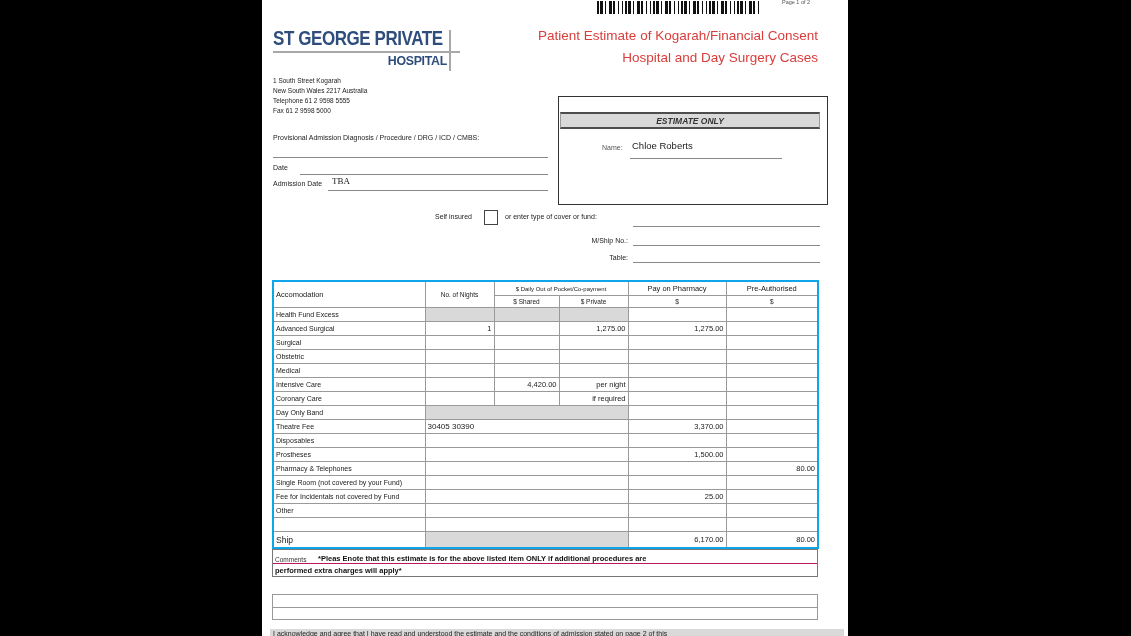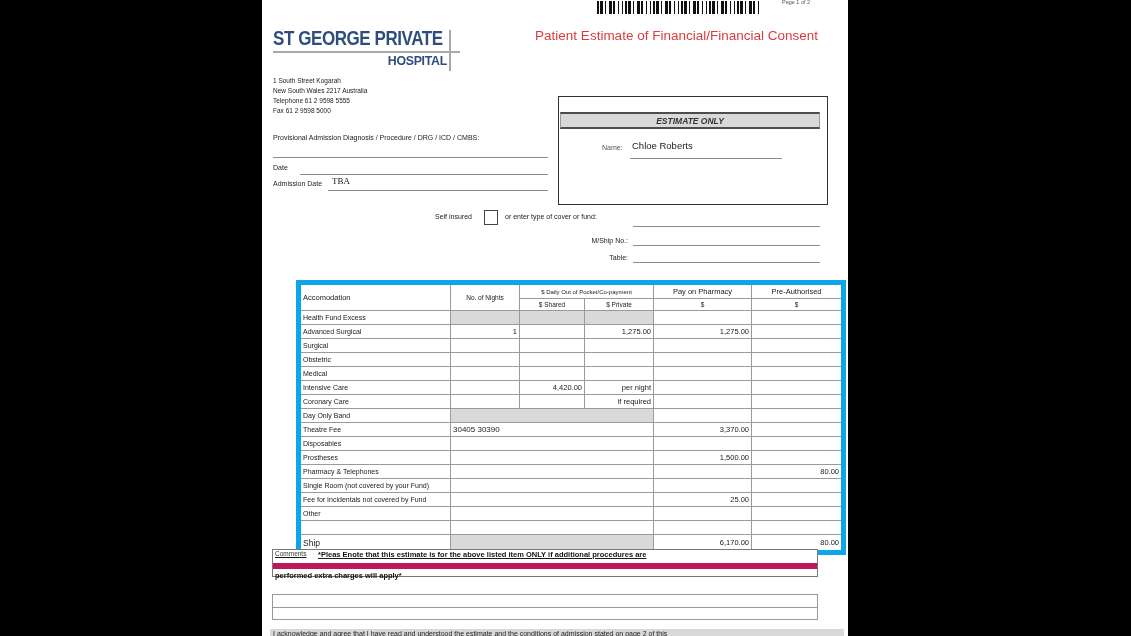--- a/index.html
+++ b/index.html
@@ -61,21 +61,21 @@
   .checkbox{left:222px;top:210px;width:12px;height:13px;border:1px solid #444;background:#fff;}
   .cover-label{left:243px;top:213px;}
   .cover-line{left:371px;top:226px;width:187px;}
   .mship-label{left:280px;top:237px;width:86px;text-align:right;}
   .mship-line{left:371px;top:245px;width:187px;}
   .tablefund-label{left:280px;top:254px;width:86px;text-align:right;}
   .tablefund-line{left:371px;top:262px;width:187px;}
   
   table.estimate{
     position:absolute;left:10px;top:280px;width:546px;
-    border-collapse:collapse;table-layout:fixed;border:5px solid #0ea5e9;margin-left:24px;
+    border-collapse:collapse;table-layout:fixed;border:2px solid #0ea5e9;
   }
   table.estimate th, table.estimate td{
     border:1px solid #9a9a9a;padding:0 2px;overflow:hidden;white-space:nowrap;
     font-weight:normal;color:#1a1a1a;
   }
   tr.hdr1 th{height:13px;}
   tr.hdr2 th{height:11px;}
   tr.data td{height:13px;}
   tr.total-row td{height:15px;}
   .h-acc{text-align:left;font-size:7.5px;}
@@ -85,21 +85,21 @@
   .h-pay,.h-pre{text-align:center;font-size:7.5px;}
   .lbl{text-align:left;font-size:7px;}
   .num{text-align:right;font-size:7.5px;}
   .ctr{text-align:right;font-size:7.5px;}
   .mid{text-align:left;font-size:8px;}
   .gray{background:#d9d9d9;}
   .total-lbl{font-size:8.5px;}
   .bold{font-weight:bold;}
   
   .comments-box{left:10px;top:549px;width:544px;height:26px;border:1px solid #777;background:#fff;}
-  .comments-row1{height:13px;border-bottom:6px solid #be185d;display:flex;align-items:flex-start;text-decoration:underline;}
+  .comments-row1{height:13px;border-bottom:1px solid #be185d;display:flex;align-items:flex-end;}
   .comments-label{font-size:6.5px;color:#333;padding-left:2px;width:43px;}
   .comments-text{font-size:7.5px;font-weight:bold;color:#111;}
   .comments-row2{height:12px;display:flex;align-items:center;padding-left:2px;font-size:7.5px;font-weight:bold;color:#111;}
   
   .empty-box1{left:10px;top:594px;width:544px;height:12px;border:1px solid #999;background:#fff;}
   .empty-box2{left:10px;top:607px;width:544px;height:11px;border:1px solid #999;background:#fff;}
   
   .ack-bar{
     left:8px;top:629px;width:574px;height:12px;background:#d9d9d9;
     font-size:7px;color:#222;padding:1px 0 0 3px;white-space:nowrap;overflow:hidden;box-sizing:border-box;
@@ -112,21 +112,22 @@
 
   <div class="abs barcode"></div>
   <div class="abs page-indicator">Page 1 of 2</div>
 
   <div class="abs logo-line1">ST GEORGE PRIVATE</div>
   <div class="abs logo-hline"></div>
   <div class="abs logo-vline"></div>
   <div class="abs logo-line2">HOSPITAL</div>
 
   <div class="abs doc-title">
-    <div>Patient Estimate of Financial/Financial Consent</div>
+    <div>Patient Estimate of Kogarah/Financial Consent</div>
+    <div>Hospital and Day Surgery Cases</div>
   </div>
 
   <div class="abs estimate-bar">ESTIMATE ONLY</div>
 
   <div class="abs address">
     <div>1 South Street Kogarah</div>
     <div>New South Wales 2217 Australia</div>
     <div>Telephone 61 2 9598 5555</div>
     <div>Fax 61 2 9598 5000</div>
   </div>

